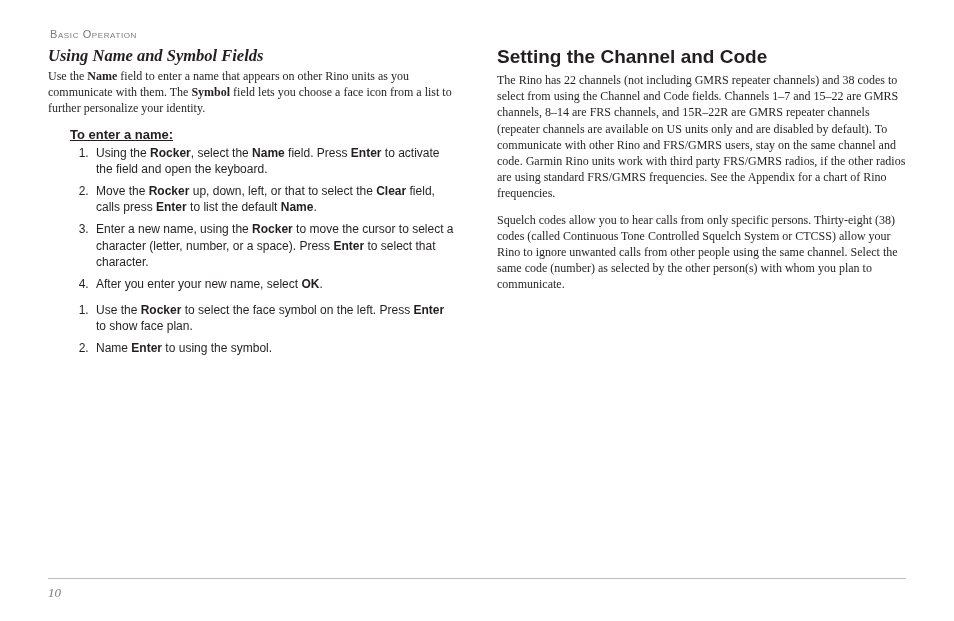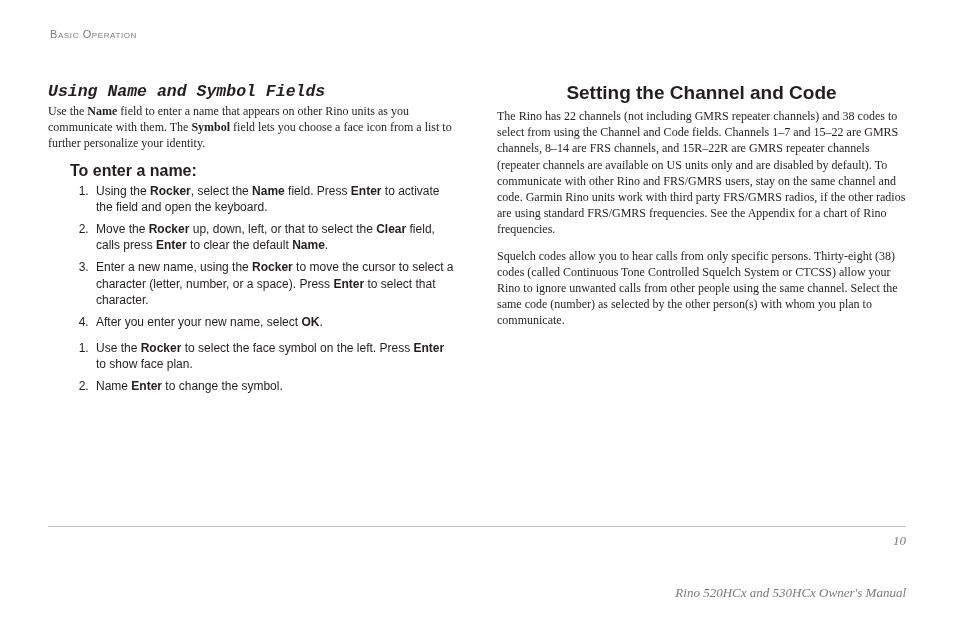--- a/index.html
+++ b/index.html
@@ -1,15 +1,15 @@
 <!DOCTYPE html>
 <html><head>
 <meta charset="utf-8">
 <style>
-  * { margin: 0; padding: 0; box-sizing: border-box; gap: 36px; }
+  * { margin: 0; padding: 0; box-sizing: border-box; }
   body {
     width: 954px;
     height: 621px;
     background: #fff;
     font-family: "Times New Roman", Times, serif;
     color: #231f20;
     position: relative;
   }
   .page {
     position: absolute;
@@ -27,43 +27,43 @@
     margin-bottom: 6px;
     margin-left: 2px;
   }
   .columns {
     flex: 1;
     display: flex;
     gap: 40px;
   }
   .col { width: 50%; }
   .h-sub {
-    font-family: Liberation Mono, monospace;
+    font-family: Liberation Serif, serif;
     font-weight: bold;
     font-style: italic;
     font-size: 16.5px;
     margin-bottom: 2px;
   }
   .h-main {
     font-family: Arial, Helvetica, sans-serif;
     font-weight: bold;
     font-size: 19px;
     margin-bottom: 4px;
-    text-align: center;
   }
   .body-text {
     font-size: 12px;
     line-height: 1.35;
     margin-bottom: 10px;
   }
   .proc-head {
     font-family: Arial, Helvetica, sans-serif;
     font-weight: bold;
-    font-size: 16px;
+    font-size: 13px;
     margin: 6px 0 3px 22px;
+    text-decoration: underline;
   }
   ol.steps {
     font-family: Arial, Helvetica, sans-serif;
     font-size: 12px;
     line-height: 1.35;
     list-style: decimal;
     margin: 0 0 10px 44px;
     padding-right: 2px;
   }
   ol.steps li {
@@ -74,21 +74,20 @@
   .footer {
     display: flex;
     justify-content: space-between;
     align-items: flex-end;
     font-style: italic;
     color: #7a7a7a;
     font-size: 13px;
     margin-top: 8px;
     border-top: 1px solid #bdbdbd;
     padding-top: 6px;
-    flex-direction: column;
   }
   .footer .pn { }
   .footer .title { }
 </style>
 </head>
 <body>
 
 <div class="page">
   <div class="running-head">Basic Operation</div>
 
@@ -100,45 +99,44 @@
       <p class="body-text">
         <span>Use the </span><b>Name</b><span> field to enter a name that appears on other Rino units as you communicate with them. The </span><b>Symbol</b><span> field lets you choose a face icon from a list to further personalize your identity.</span>
       </p>
 
       <div class="proc-head">To enter a name:</div>
       <ol class="steps">
         <li>
           <span>Using the </span><b>Rocker</b><span>, select the </span><b>Name</b><span> field. Press </span><b>Enter</b><span> to activate the field and open the keyboard.</span>
         </li>
         <li>
-          <span>Move the </span><b>Rocker</b><span> up, down, left, or that to select the </span><b>Clear</b><span> field, calls press </span><b>Enter</b><span> to clear the default </span><b>Name</b><span>.</span>
+          <span>Move the </span><b>Rocker</b><span> up, down, left, or that to select the </span><b>Clear</b><span> field, calls press </span><b>Enter</b><span> to list the default </span><b>Name</b><span>.</span>
         </li>
         <li>
           <span>Enter a new name, using the </span><b>Rocker</b><span> to move the cursor to select a character (letter, number, or a space). Press </span><b>Enter</b><span> to select that character.</span>
         </li>
         <li>
           <span>After you enter your new name, select </span><b>OK</b><span>.</span>
         </li>
       </ol>
 
       <ol class="steps">
         <li>
           <span>Use the </span><b>Rocker</b><span> to select the face symbol on the left. Press </span><b>Enter</b><span> to show face plan.</span>
         </li>
         <li>
-          <span>Name </span><b>Enter</b><span> to change the symbol.</span>
+          <span>Name </span><b>Enter</b><span> to using the symbol.</span>
         </li>
       </ol>
     </div>
 
     <div class="col">
       <div class="h-main">Setting the Channel and Code</div>
       <p class="body-text">The Rino has 22 channels (not including GMRS repeater channels) and 38 codes to select from using the Channel and Code fields. Channels 1–7 and 15–22 are GMRS channels, 8–14 are FRS channels, and 15R–22R are GMRS repeater channels (repeater channels are available on US units only and are disabled by default). To communicate with other Rino and FRS/GMRS users, stay on the same channel and code. Garmin Rino units work with third party FRS/GMRS radios, if the other radios are using standard FRS/GMRS frequencies. See the Appendix for a chart of Rino frequencies.</p>
       <p class="body-text">Squelch codes allow you to hear calls from only specific persons. Thirty-eight (38) codes (called Continuous Tone Controlled Squelch System or CTCSS) allow your Rino to ignore unwanted calls from other people using the same channel. Select the same code (number) as selected by the other person(s) with whom you plan to communicate.</p>
     </div>
 
   </div>
 
   <div class="footer">
     <span class="pn">10</span>
-    <span class="title">Rino 520HCx and 530HCx Owner's Manual</span>
   </div>
 </div>
 
 </body></html>

